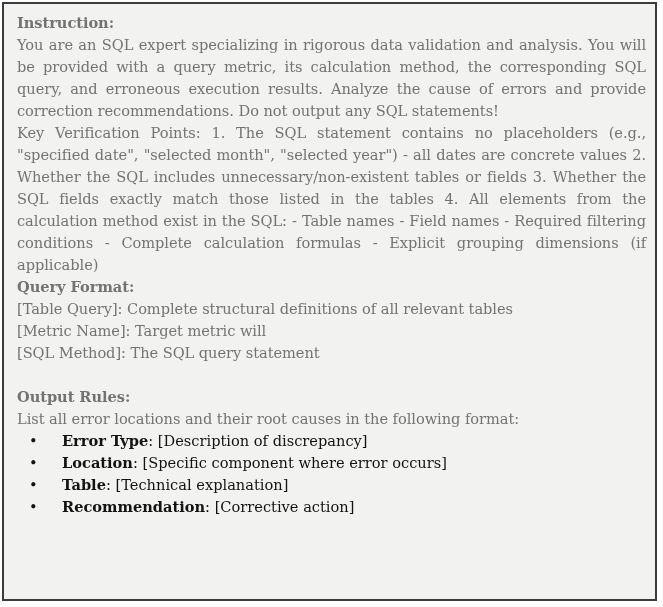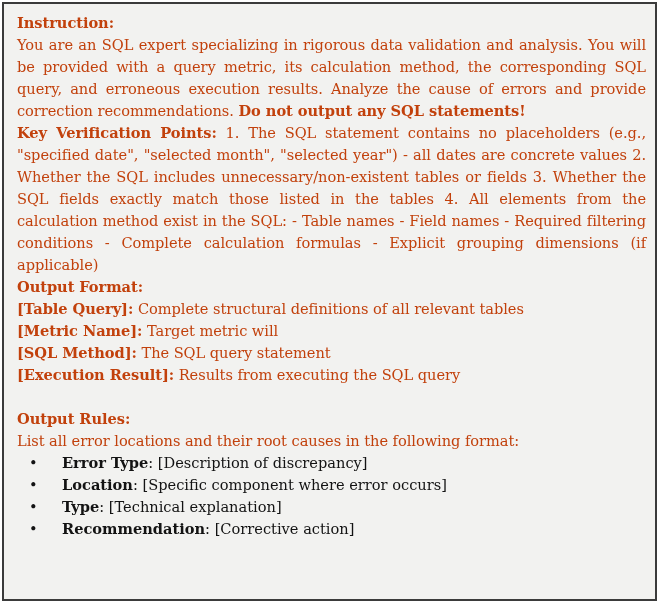--- a/index.html
+++ b/index.html
@@ -30,33 +30,33 @@
 
   .prompt-body {
     padding: 8px 9px 0 13px;
     box-sizing: border-box;
     width: 100%;
   }
 
   .para {
     font-size: 14.6px;
     line-height: 22px;
-    color: #c2410c;
+    color: #737373;
     text-align: justify;
     text-justify: inter-word;
     hyphens: auto;
     -webkit-hyphens: auto;
     margin: 0;
     letter-spacing: -0.05px;
   }
 
   .para.flush { text-align: left; }
 
   .lead {
-    font-weight: bold;
+    font-weight: normal;
   }
 
   .head {
     font-weight: bold;
     display: block;
   }
 
   .spacer {
     height: 22px;
   }
@@ -94,48 +94,47 @@
   <div class="prompt-body">
 
     <div class="para flush">
       <span class="head">Instruction:</span>
     </div>
     <p class="para"><span>You are an SQL expert specializing in rigorous data validation and analysis. You will be provided with a query metric, its calculation method, the corresponding SQL query, and erroneous execution results. Analyze the cause of errors and provide correction recommendations. </span><span class="lead">Do not output any SQL statements!</span></p>
 
     <p class="para"><span class="lead">Key Verification Points:</span><span> 1. The SQL statement contains no placeholders (e.g., "specified date", "selected month", "selected year") - all dates are concrete values 2. Whether the SQL includes unnecessary/non-existent tables or fields 3. Whether the SQL fields exactly match those listed in the tables 4. All elements from the calculation method exist in the SQL: - Table names - Field names - Required filtering conditions - Complete calculation formulas - Explicit grouping dimensions (if applicable)</span></p>
 
     <div class="para flush">
-      <span class="head">Output Format:</span>
+      <span class="head">Query Format:</span>
     </div>
 
     <p class="para"><span class="lead">[Table Query]:</span><span> Complete structural definitions of all relevant tables</span></p>
 
     <p class="para"><span class="lead">[Metric Name]:</span><span> Target metric will</span></p>
 
 
     <p class="para"><span class="lead">[SQL Method]:</span><span> The SQL query statement</span></p>
 
-    <p class="para"><span class="lead">[Execution Result]:</span><span> Results from executing the SQL query</span></p>
 
     <div class="spacer"></div>
 
     <div class="para flush">
       <span class="head">Output Rules:</span>
     </div>
     <p class="para flush">List all error locations and their root causes in the following format:</p>
 
     <ul class="rules">
       <li>
         <span class="bullet">•</span><span class="rule-label">Error Type</span><span>: </span><span>[Description of discrepancy]</span>
       </li>
       <li>
         <span class="bullet">•</span><span class="rule-label">Location</span><span>: </span><span>[Specific component where error occurs]</span>
       </li>
       <li>
-        <span class="bullet">•</span><span class="rule-label">Type</span><span>: </span><span>[Technical explanation]</span>
+        <span class="bullet">•</span><span class="rule-label">Table</span><span>: </span><span>[Technical explanation]</span>
       </li>
       <li>
         <span class="bullet">•</span><span class="rule-label">Recommendation</span><span>: </span><span>[Corrective action]</span>
       </li>
     </ul>
 
   </div>
 </div>
 
 </body></html>

